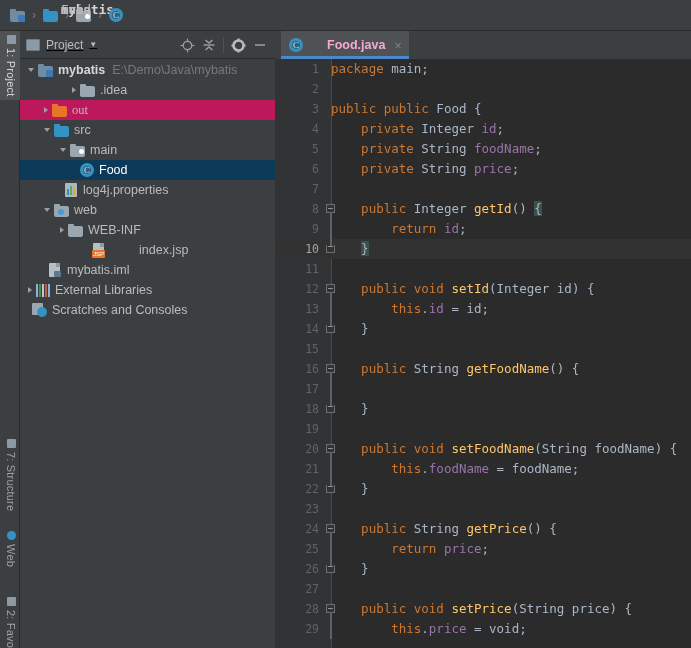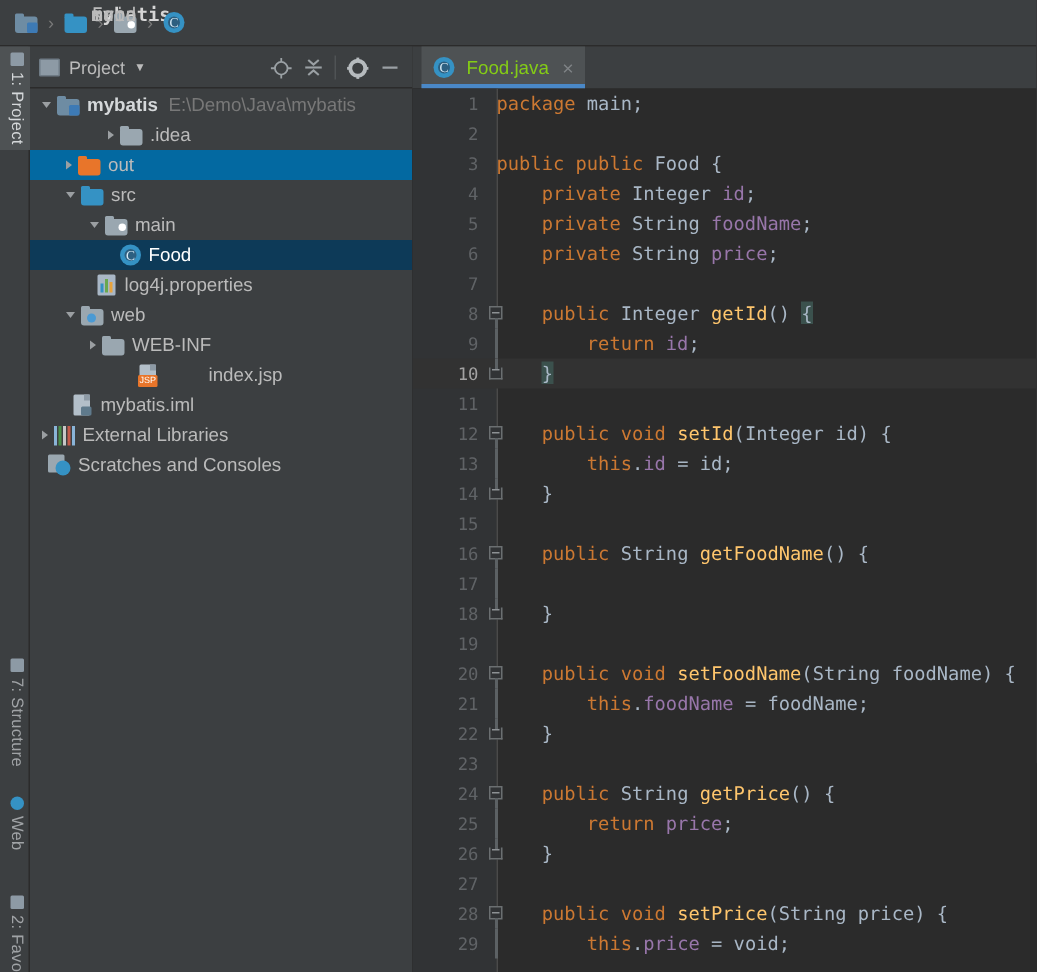--- a/index.html
+++ b/index.html
@@ -106,50 +106,51 @@
     padding: 4px 3px; cursor: default; letter-spacing: 0.2px;
   }
   .vtab.active { background: #4e5254; color: #d5d8da; }
   .vtab .vico { display: inline-block; width: 9px; height: 9px; margin-bottom: 4px; }
 
   
   .projpanel { position: absolute; left: 20px; top: 31px; width: 255px; height: 617px; background: #3c3f41; }
   .projhead {
     position: relative; height: 28px; width: 255px; display: flex; align-items: center;
     border-bottom: 1px solid #2b2b2b;
+    text-decoration: underline;
   }
   .projhead .ptitle { font-size: 12px; color: #bbbbbb; margin-left: 6px; }
   .projhead .caret { font-size: 8px; color: #bbbbbb; margin-left: 6px; }
   .tbtn { width: 22px; height: 22px; display: flex; align-items: center; justify-content: center;
       cursor: default; position: relative; }
   .toolgroup { position: absolute; right: 4px; top: 3px; display: flex; align-items: center; }
   .tsep { width: 1px; height: 16px; background: #4f5355; margin: 0 3px; }
 
   .tree { position: absolute; left: 0; top: 29px; width: 255px; height: 588px;
       background: #3c3f41; overflow: hidden; }
   .trow { position: relative; height: 20px; display: flex; align-items: center;
       font-size: 12.5px; color: #bbbbbb; cursor: default; white-space: nowrap; }
-  .trow.hover { background: #0369a1; }
+  .trow.hover { background: #be185d; font-family: Liberation Serif, serif; }
   .trow.sel { background: #0d3a58; color: #ffffff; }
   .trow .tw { display: inline-block; width: 0; height: 0; margin-right: 4px; flex: 0 0 auto; }
   .tw-right { border-left: 4.5px solid #9b9fa2; border-top: 3.5px solid transparent;
       border-bottom: 3.5px solid transparent; }
   .tw-down { border-top: 4.5px solid #9b9fa2; border-left: 3.5px solid transparent;
       border-right: 3.5px solid transparent; }
   .tw-none { width: 9px; }
   .trow .tlabel { margin-left: 5px; }
   .trow .tbold { font-weight: bold; color: #d5d8da; }
   .trow .tpath { color: #787878; margin-left: 7px; font-weight: normal; }
 
   
   .editor { position: absolute; left: 275px; top: 31px; width: 416px; height: 617px; background: #2b2b2b; }
   .tabstrip { position: relative; width: 416px; height: 28px; background: #3c3f41; }
   .etab { position: absolute; left: 6px; top: 0; height: 28px; display: flex; align-items: center;
       padding: 0 7px 0 8px; background: #4e5254; cursor: default; }
-  .etab .tname { font-size: 12.5px; color: #84cc16; margin-left: 8px; }
+  .etab .tname { font-size: 12.5px; color: #f9a8d4; margin-left: 24px; font-weight: bold; }
   .etab .xclose { font-size: 13px; color: #7f8386; margin-left: 9px; cursor: default; }
   .etab .underline { position: absolute; left: 0; bottom: 0; width: 100%; height: 3px; background: #4a88c7; }
 
   .codearea { position: absolute; left: 0; top: 28px; width: 416px; height: 589px;
       background: #2b2b2b; overflow: hidden; }
   .gutter { position: absolute; left: 0; top: 0; width: 56px; height: 589px; background: #313335; }
   .foldline { position: absolute; left: 56px; top: 0; width: 1px; height: 589px; background: #4a4a4a; }
   .coderows { position: absolute; left: 0; top: 0; width: 416px; }
   .crow { position: relative; height: 20px; }
   .crow.caret { background: #323232; }

